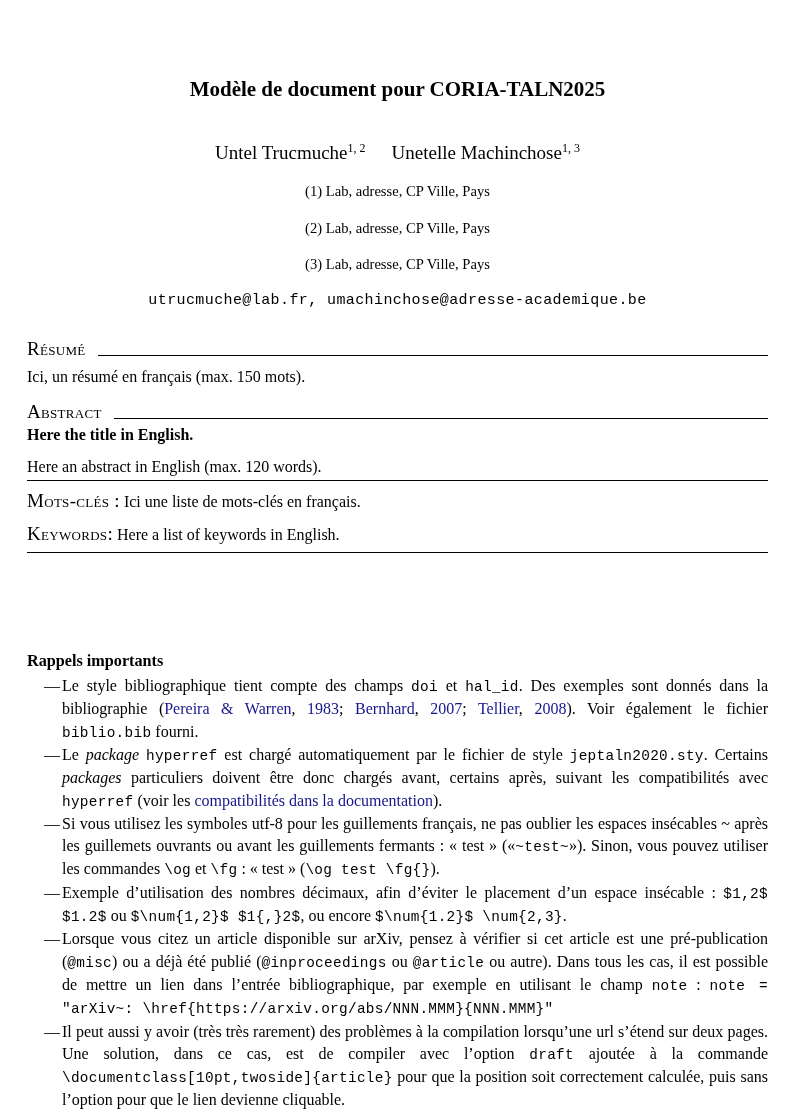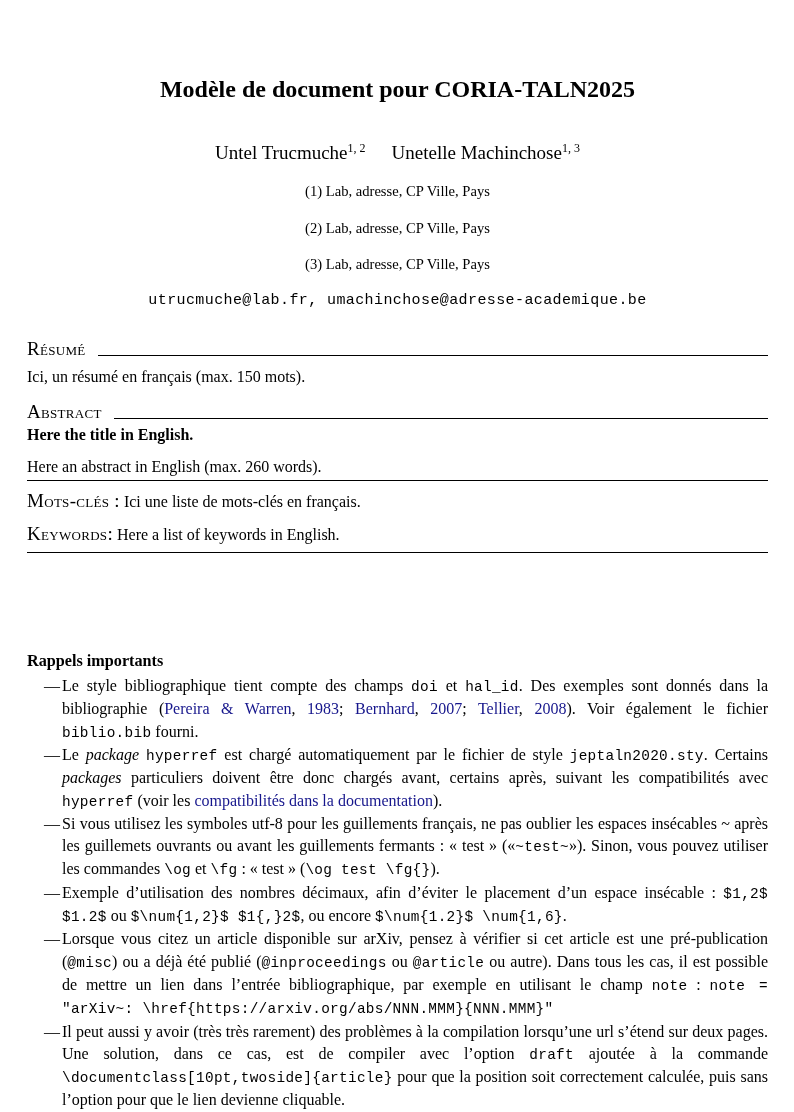--- a/index.html
+++ b/index.html
@@ -3,21 +3,21 @@
 <meta charset="utf-8">
 <style>
   html,body{margin:0;padding:0;background:#ffffff;}
   .page{
     width:794px;height:1112px;box-sizing:border-box;
     padding:74px 26px 0 27px;
     background:#fff;color:#000;overflow:hidden;position:relative;
     font-family:"Liberation Serif",serif;
   }
   
-  .title{margin:0;font-size:24px;line-height:30px;font-weight:bold;text-align:center;}
+  .title{margin:0;font-size:21px;line-height:30px;font-weight:bold;text-align:center;}
   .authors{margin-top:36px;text-align:center;font-size:19px;line-height:25px;}
   .authors sup{font-size:12px;line-height:0;text-align:center;}
   .agap{display:inline-block;width:26px;}
   .affils{margin-top:5px;text-align:center;font-size:14.6px;line-height:20.7px;}
   .affils div{margin:16px;}
   .emails{margin-top:8px;text-align:center;font-family:"Liberation Mono",monospace;
           font-size:15px;line-height:20px;letter-spacing:0.4px;}
   
   .sc{font-variant:small-caps;font-size:19px;letter-spacing:0.3px;}
   .hrow{display:flex;align-items:flex-end;line-height:24px;text-align:right;}
@@ -66,21 +66,21 @@
     <span class="sc">Résumé</span>
     <span class="rule"></span>
   </div>
   <p class="resume-text">Ici, un résumé en français (max. 150 mots).</p>
 
   <div class="hrow row-abstract">
     <span class="sc">Abstract</span>
     <span class="rule"></span>
   </div>
   <p class="en-title">Here the title in English.</p>
-  <p class="abstract-text">Here an abstract in English (max. 260 words).</p>
+  <p class="abstract-text">Here an abstract in English (max. 120 words).</p>
 
   <p class="kwline">
     <span class="sc">Mots-clés :</span>
     <span>Ici une liste de mots-clés en français.</span>
   </p>
   <p class="kwline last">
     <span class="sc">Keywords:</span>
     <span>Here a list of keywords in English.</span>
   </p>
 
@@ -94,21 +94,21 @@
     <li>
       <span class="dash">—</span>
       <span><span>Le </span><span class="it">package</span><span> </span><span class="mono">hyperref</span><span> est chargé automatiquement par le fichier de style </span><span class="mono">jeptaln2020.sty</span><span>. Certains </span><span class="it">packages</span><span> particuliers doivent être donc chargés avant, certains après, suivant les compatibilités avec </span><span class="mono">hyperref</span><span> (voir les </span><span class="doclink">compatibilités dans la documentation</span><span>).</span></span>
     </li>
     <li>
       <span class="dash">—</span>
       <span><span>Si vous utilisez les symboles utf-8 pour les guillements français, ne pas oublier les espaces insécables ~ après les guillemets ouvrants ou avant les guillements fermants : « test » («</span><span class="mono">~test~</span><span>»). Sinon, vous pouvez utiliser les commandes </span><span class="mono">\og</span><span> et </span><span class="mono">\fg</span><span> : « test » (</span><span class="mono">\og test \fg{}</span><span>).</span></span>
     </li>
     <li>
       <span class="dash">—</span>
-      <span><span>Exemple d’utilisation des nombres décimaux, afin d’éviter le placement d’un espace insécable : </span><span class="mono">$1,2$ $1.2$</span><span> ou </span><span class="mono">$\num{1,2}$ $1{,}2$</span><span>, ou encore </span><span class="mono">$\num{1.2}$ \num{1,6}</span><span>.</span></span>
+      <span><span>Exemple d’utilisation des nombres décimaux, afin d’éviter le placement d’un espace insécable : </span><span class="mono">$1,2$ $1.2$</span><span> ou </span><span class="mono">$\num{1,2}$ $1{,}2$</span><span>, ou encore </span><span class="mono">$\num{1.2}$ \num{2,3}</span><span>.</span></span>
     </li>
     <li>
       <span class="dash">—</span>
       <span><span>Lorsque vous citez un article disponible sur arXiv, pensez à vérifier si cet article est une pré-publication (</span><span class="mono">@misc</span><span>) ou a déjà été publié (</span><span class="mono">@inproceedings</span><span> ou </span><span class="mono">@article</span><span> ou autre). Dans tous les cas, il est possible de mettre un lien dans l’entrée bibliographique, par exemple en utilisant le champ </span><span class="mono">note</span><span> : </span><span class="mono">note = "arXiv~: \href{https://arxiv.org/abs/NNN.MMM}{NNN.MMM}"</span></span>
     </li>
     <li>
       <span class="dash">—</span>
       <span><span>Il peut aussi y avoir (très très rarement) des problèmes à la compilation lorsqu’une url s’étend sur deux pages. Une solution, dans ce cas, est de compiler avec l’option </span><span class="mono">draft</span><span> ajoutée à la commande </span><span class="mono">\documentclass[10pt,twoside]{article}</span><span> pour que la position soit correctement calculée, puis sans l’option pour que le lien devienne cliquable.</span></span>
     </li>
   </ul>

